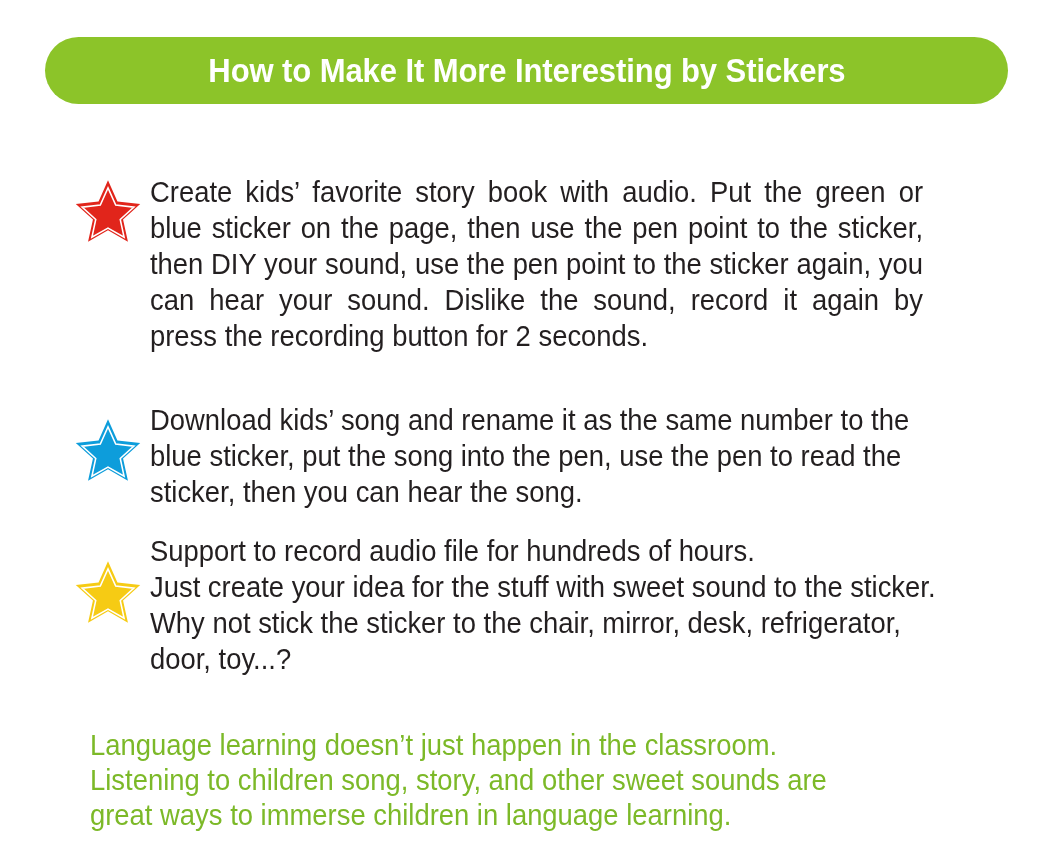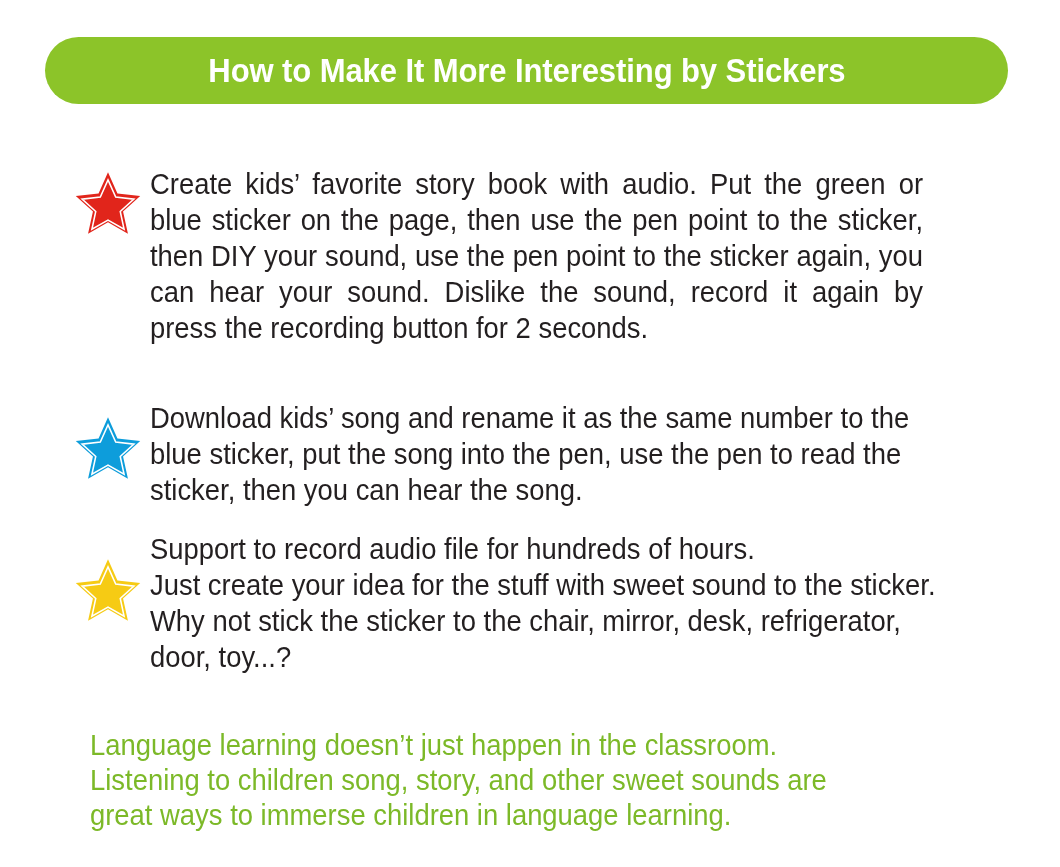--- a/index.html
+++ b/index.html
@@ -41,21 +41,21 @@
     letter-spacing: -0.1px;
     line-height: 1;
     transform: scaleX(0.94);
     white-space: nowrap;
   }
 
   
   .bullets {
     position: absolute;
     left: 0;
-    top: 160px;
+    top: 168px;
     width: 1060px;
   }
   .bullet-row {
     position: relative;
     display: block;
   }
   .star-wrap {
     position: absolute;
     width: 72px;
     height: 70px;
@@ -82,21 +82,21 @@
   .row1 .bullet-text {
     position: absolute;
     left: 150px;
     top: 6px;
     width: 818px;
     text-align: justify;
     text-align-last: left;
   }
 
   
-  .row2 { height: 135px; margin-top: 6px; }
+  .row2 { height: 135px; }
   .row2 .star-wrap { left: 72px; top: 19px; }
   .row2 .bullet-text {
     position: absolute;
     left: 150px;
     top: 6px;
     width: 830px;
     text-align: left;
   }
 
   

